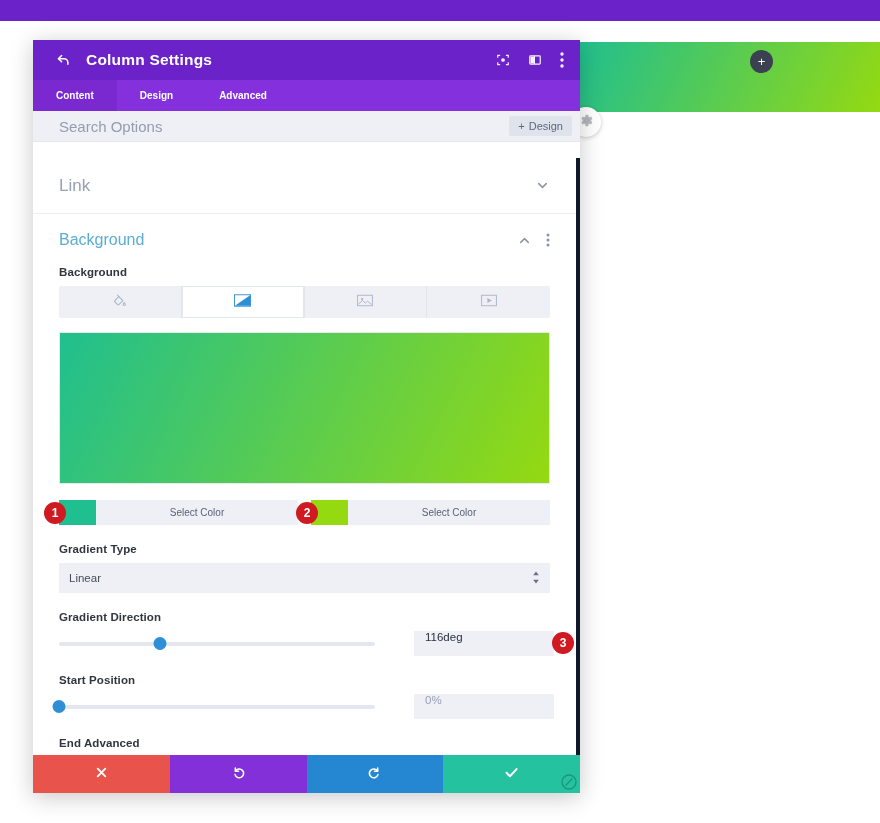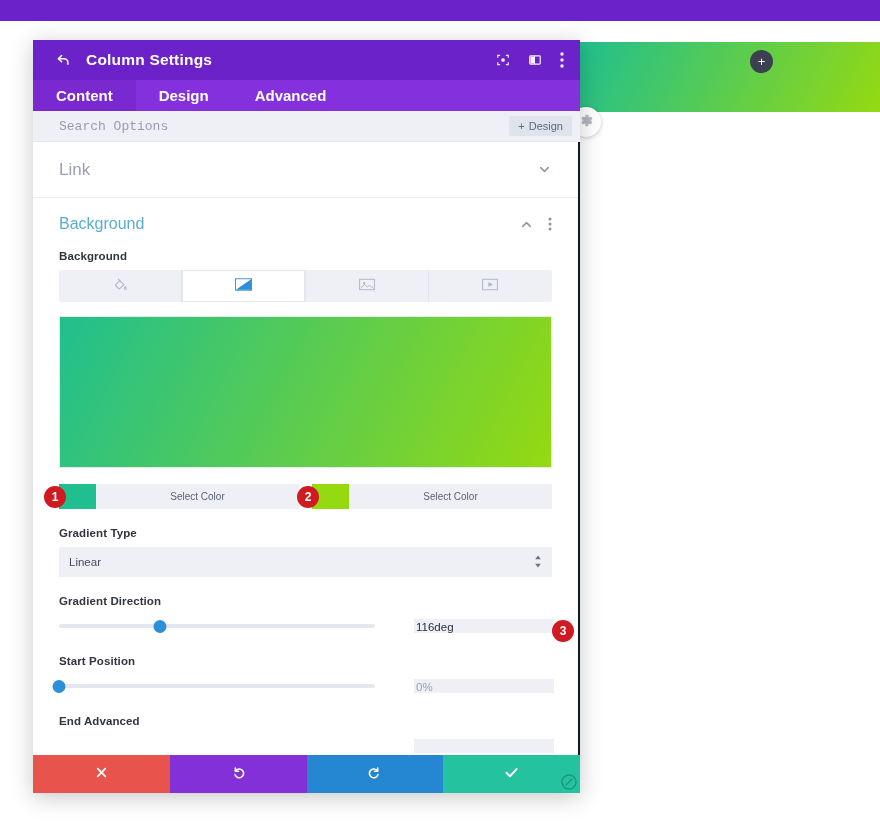--- a/index.html
+++ b/index.html
@@ -74,50 +74,51 @@
   .header-icons { display: flex; align-items: center; gap: 18px; }
   .header-icons .hicon { display:flex; align-items:center; cursor: pointer; opacity:.95; }
 
   .tabs {
     height: 31px; background: #8431dd;
     display: flex; align-items: stretch; flex: 0 0 auto;
   }
   .tab {
     display: flex; align-items: center; justify-content: center;
     padding: 0 23px;
-    color: #ffffff; font-size: 15px; font-weight: bold;
+    color: #ffffff; font-size: 10px; font-weight: bold;
     cursor: pointer; white-space: nowrap;
   }
   .tab.active { background: #7a28cf; }
 
   .search-row {
     height: 31px; background: #eef0f6;
     display: flex; align-items: center;
     padding: 0 8px 0 26px;
     border-bottom: 1px solid #e4e7ef;
     flex: 0 0 auto;
   }
   .search-input {
     flex: 1 1 auto; border: 0; background: transparent; outline: none;
-    font-family: Liberation Mono, monospace;
-    font-size: 13px; color: #6b7391;
+    font-family: Liberation Sans, sans-serif;
+    font-size: 15px; color: #6b7391;
   }
   .search-input::placeholder { color: #959cb2; }
   .filter-btn {
     background: #dfe3ec; color: #5e6682;
     font-size: 11px; border: 0; border-radius: 2px;
     padding: 4px 9px; cursor: pointer; display: flex; align-items: center; gap: 4px;
     font-family: "Liberation Sans", sans-serif;
   }
 
   
   .modal-body {
     flex: 1 1 auto; overflow-y: auto; overflow-x: hidden;
     background: #ffffff; position: relative;
-    border-right: 2px solid #0f172a;
+    border-right: 4px solid #0f172a;
+    margin-top: 16px;
   }
 
   .section-collapsed {
     height: 56px; display: flex; align-items: center;
     padding: 0 26px; border-bottom: 1px solid #eceef4;
     cursor: pointer;
   }
   .section-collapsed .sc-title { flex: 1 1 auto; font-size: 17px; color: #9aa1b3; font-weight: normal; }
 
   .section-open-head {
@@ -187,22 +188,22 @@
   .slider-row {
     display: flex; align-items: center; gap: 0; padding: 0 26px; margin-bottom: 6px;
   }
   .slider-track-wrap { position: relative; height: 22px; display: flex; align-items: center; }
   .slider-track { height: 4px; background: #e4e7ef; border-radius: 2px; width: 100%; }
   .slider-thumb {
     position: absolute; width: 13px; height: 13px; border-radius: 50%;
     background: #2e8fd6; transform: translateX(-50%);
   }
   .slider-value-box {
-    height: 14px; background: #eef0f6; display: flex; align-items: flex-end;
-    padding: 0 2px; font-size: 11.5px; color: #2b3040; position: relative;
+    height: 25px; background: #eef0f6; display: flex; align-items: flex-start;
+    padding: 0 11px; font-size: 11.5px; color: #2b3040; position: relative;
   }
   .slider-value-box.muted { color: #9aa1b3; }
 
   
   .action-bar {
     height: 38px; display: flex; flex: 0 0 auto; position: relative;
   }
   .action-btn {
     flex: 1 1 25%; display: flex; align-items: center; justify-content: center;
     cursor: pointer; color: #ffffff;

